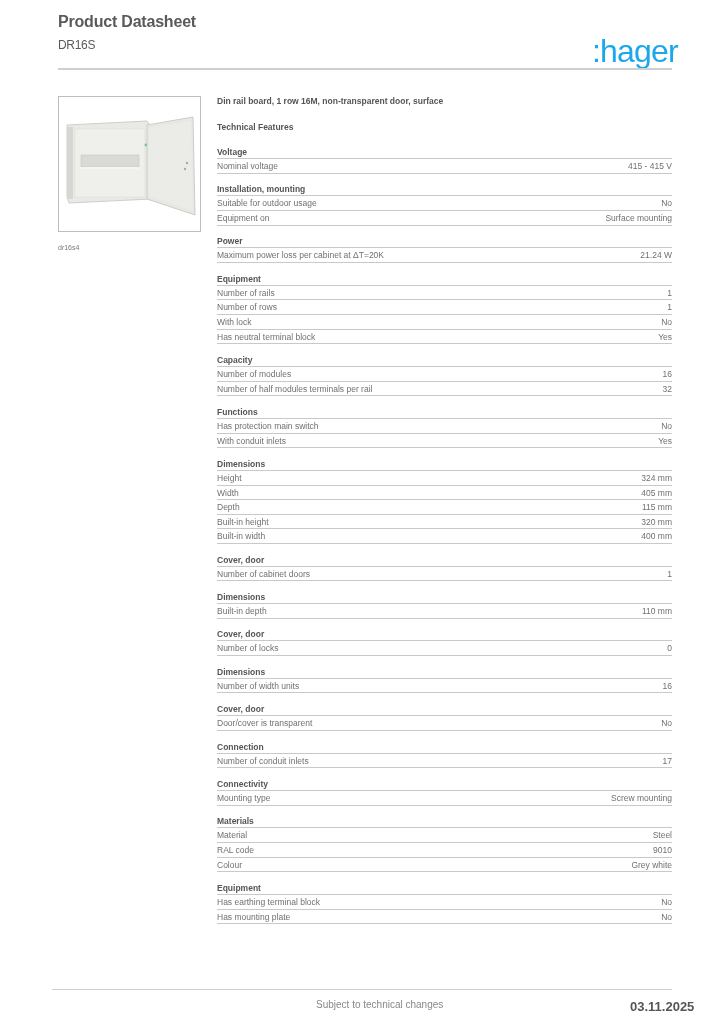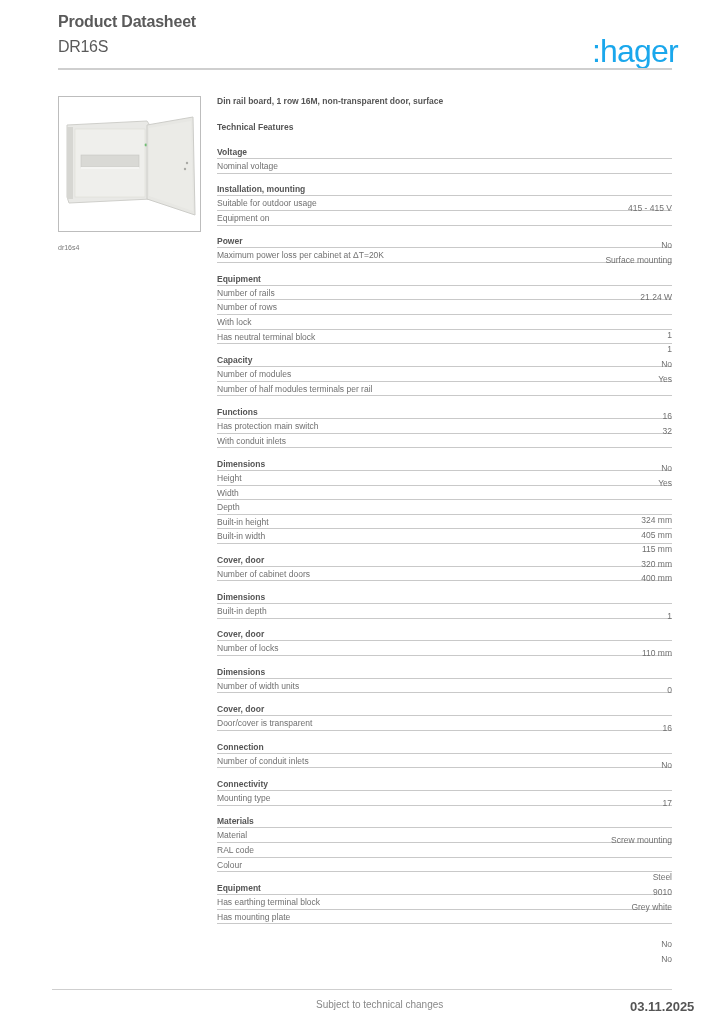--- a/index.html
+++ b/index.html
@@ -1,35 +1,35 @@
 <!DOCTYPE html>
 <html><head>
 <meta charset="utf-8">
 <style>
   * { box-sizing: border-box; margin: 0; padding: 0; }
   html, body { width: 724px; height: 1024px; background: #ffffff; overflow: hidden; }
   body { position: relative; font-family: "Liberation Sans", sans-serif; color: #555; }
 
   .header-title { position: absolute; left: 58px; top: 13px; font-size: 16px; font-weight: bold; color: #5a5a5a; letter-spacing: -0.2px; }
-  .header-sub { position: absolute; left: 58px; top: 38px; font-size: 16px; color: #5a5a5a; letter-spacing: -0.3px; }
+  .header-sub { position: absolute; left: 58px; top: 38px; font-size: 12px; color: #5a5a5a; letter-spacing: -0.3px; }
   .logo { position: absolute; left: 592px; top: 35px; font-size: 32px; font-weight: normal; color: #1aa7ec; letter-spacing: -0.8px; line-height: 1; }
   .logo .colon { letter-spacing: -1px; }
   .header-rule { position: absolute; left: 58px; top: 68px; width: 614px; height: 2px; background: #cfcfcf; }
 
   .photo-box { position: absolute; left: 58px; top: 96px; width: 143px; height: 136px; border: 1px solid #bdbdbd; background: #fff; }
   .photo-caption { position: absolute; left: 58px; top: 244px; font-size: 7px; color: #777; }
 
   .main { position: absolute; left: 217px; top: 95px; width: 455px; }
   .desc { font-size: 8.5px; font-weight: bold; color: #555; height: 12px; line-height: 12px; }
   .tech-title { margin-top: 14px; font-size: 8.5px; font-weight: bold; color: #555; height: 12px; line-height: 12px; }
   .groups { margin-top: 13px; }
   .group { margin-bottom: 9.8px; }
   .group-title { font-size: 8.5px; font-weight: bold; color: #555; height: 13px; line-height: 13px; border-bottom: 1.5px solid #c9c9c9; }
-  .row { display: flex; justify-content: space-between; font-size: 8.5px; color: #707070; height: 14.6px; line-height: 14px; border-bottom: 1.5px solid #c9c9c9; flex-direction: column; }
-  .row .val { text-align: right; margin-top: 28px; }
+  .row { display: flex; justify-content: space-between; font-size: 8.5px; color: #707070; height: 14.6px; line-height: 14px; border-bottom: 1.5px solid #c9c9c9; }
+  .row .val { text-align: right; }
 
   .footer-rule { position: absolute; left: 52px; top: 989px; width: 620px; height: 1px; background: #cfcfcf; }
   .footer-note { position: absolute; left: 316px; top: 999px; font-size: 10px; color: #888; }
   .footer-date { position: absolute; left: 630px; top: 999px; font-size: 13px; font-weight: bold; color: #555; }
 </style>
 </head>
 <body>
 
 <div class="header-title">Product Datasheet</div>
 <div class="header-sub">DR16S</div>

